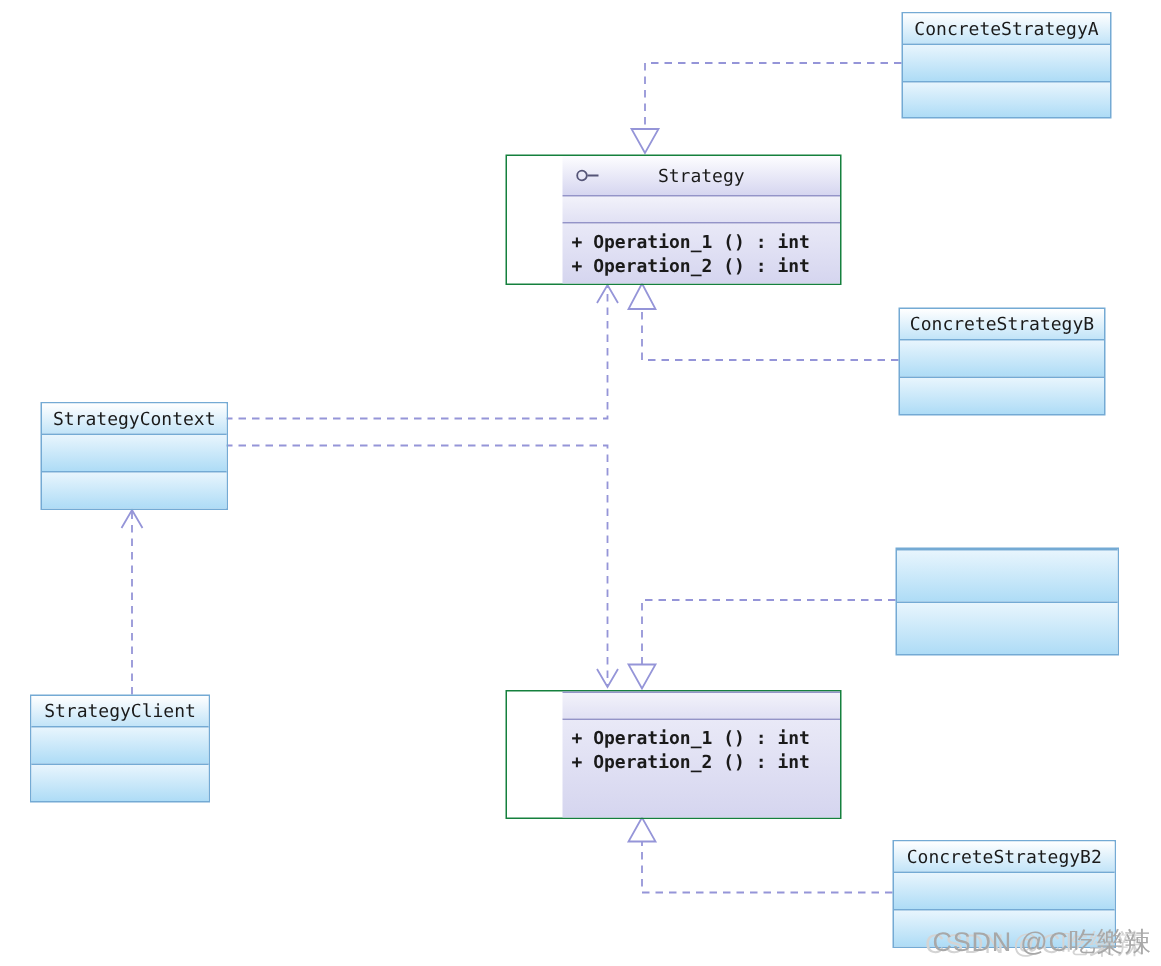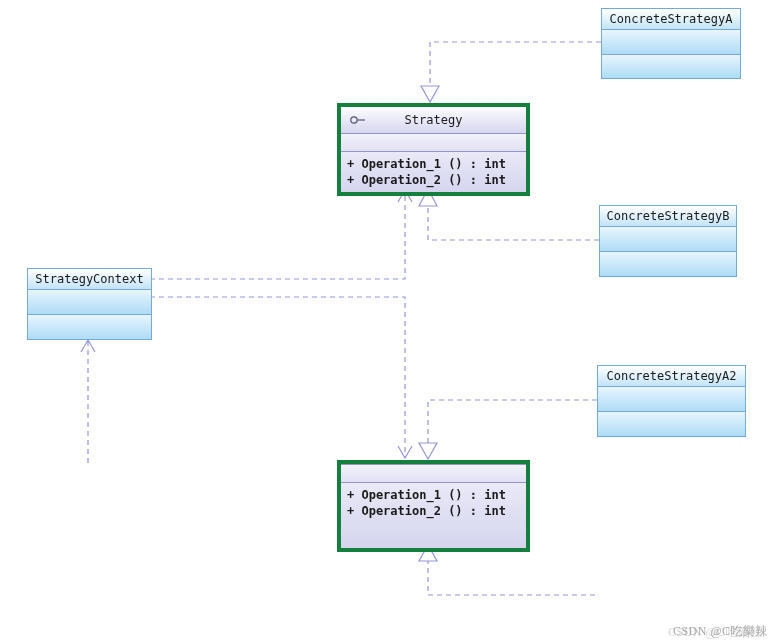--- a/index.html
+++ b/index.html
@@ -33,42 +33,42 @@
     height: 20px; line-height: 20px; text-align: center;
     background: linear-gradient(180deg, #ffffff 0%, #c2e4f8 100%);
     white-space: nowrap; overflow: hidden;
   }
   .concrete .comp {
     flex: 1; border-top: 1px solid #74aad4;
     background: linear-gradient(180deg, #e8f5fd 0%, #aedcf6 100%);
   }
 
   
-  .uml-box.iface { border: 4px solid #15803d; }
+  .uml-box.iface { border: 1px solid #15803d; padding-left: 37px; }
   .iface .title {
     position: relative; height: 26px; line-height: 26px; text-align: center;
     background: linear-gradient(180deg, #fdfdff 0%, #d6d6f0 100%);
   }
   .iface .comp-empty {
     height: 17px; border-top: 1px solid #9494c8;
     background: linear-gradient(180deg, #f2f2fa 0%, #e1e1f4 100%);
   }
   .iface .comp-ops {
     flex: 1; border-top: 1px solid #9494c8;
     background: linear-gradient(180deg, #e9e9f7 0%, #d5d5ef 100%);
     padding: 4px 0 0 6px;
   }
   .iface .comp-ops div { line-height: 16px; white-space: pre; font-weight: bold; }
   .iface-icon { position: absolute; left: 8px; top: 8px; width: 18px; height: 10px; }
 
   .watermark {
     position: absolute; right: 6px; bottom: 4px;
-    font-size: 12px; color: #a8a8a8; letter-spacing: .5px;
+    font-size: 18px; color: #a8a8a8; letter-spacing: .5px;
     text-shadow: -5px 1px 0 #d4d4d4;
-    font-family: Liberation Serif, serif;
+    font-family: Liberation Sans, sans-serif;
   }
 </style>
 </head>
 <body>
 
 <div id="canvas">
 
   <svg id="connectors" viewBox="0 0 774 644" xmlns="http://www.w3.org/2000/svg">
 
     <g>
@@ -134,30 +134,39 @@
     <div class="comp"></div>
   </div>
 
   <div class="uml-box concrete" style="left:599px; top:205px; width:136px; height:70px">
     <div class="title">ConcreteStrategyB</div>
     <div class="comp"></div>
     <div class="comp"></div>
   </div>
 
   <div class="uml-box concrete" style="left:597px; top:365px; width:147px; height:70px">
-    <div class="title">ConcreteStrategyA2</div>
     <div class="comp"></div>
     <div class="comp"></div>
   </div>
 
   <div class="uml-box iface" style="left:337px; top:460px; width:185px; height:84px">
     <div class="comp-empty"></div>
     <div class="comp-ops">
       <div>+ Operation_1 () : int</div>
       <div>+ Operation_2 () : int</div>
     </div>
   </div>
 
+  <div class="uml-box concrete" style="left:20px; top:463px; width:118px; height:70px">
+    <div class="title">StrategyClient</div>
+    <div class="comp"></div>
+    <div class="comp"></div>
+  </div>
 
+  <div class="uml-box concrete" style="left:595px; top:560px; width:147px; height:70px">
+    <div class="title">ConcreteStrategyB2</div>
+    <div class="comp"></div>
+    <div class="comp"></div>
+  </div>
 
   <div class="watermark">CSDN @C吃樂辣</div>
 
 </div>
 
 </body></html>

